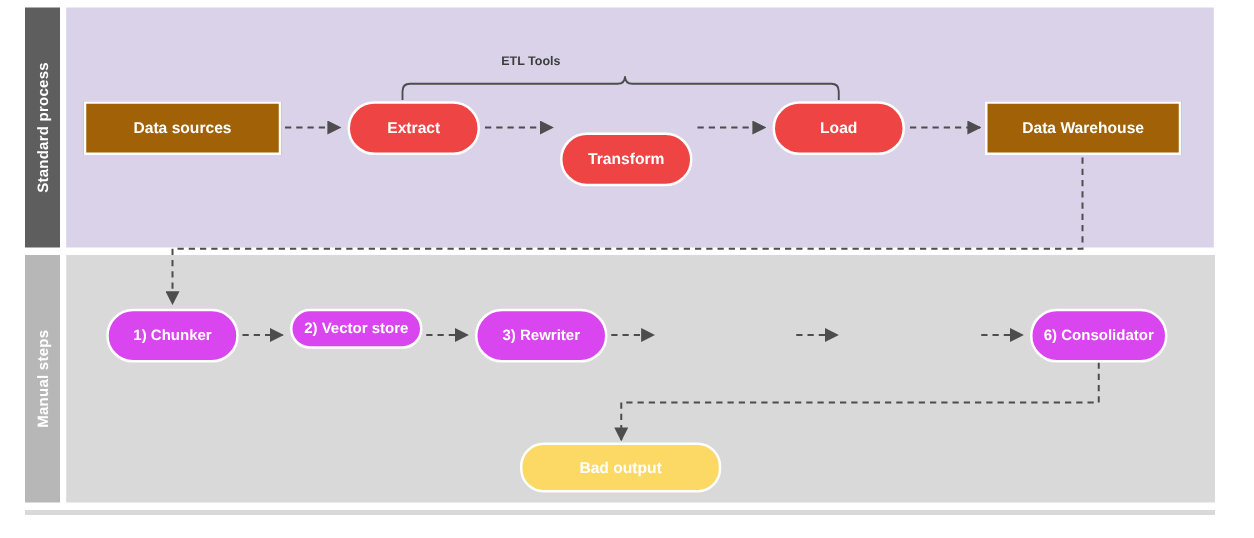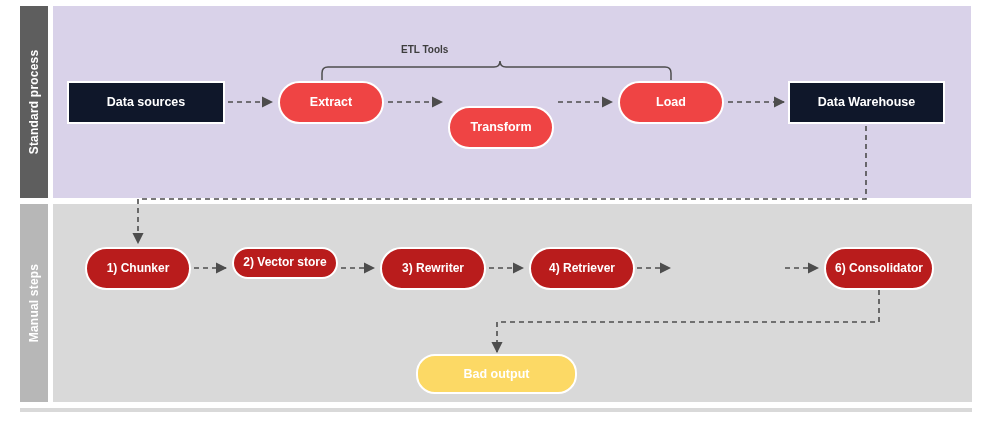--- a/index.html
+++ b/index.html
@@ -56,23 +56,23 @@
     color: #ffffff;
     font-weight: bold;
     font-size: 12.5px;
     line-height: 1.15;
     box-sizing: border-box;
     border: 2px solid #ffffff;
     z-index: 4;
   }
   .node.rect { border-radius: 0; }
   .node.pill { border-radius: 999px; }
-  .node.gray { background: #0f172a; }
+  .node.gray { background: #a16207; }
   .node.magenta { background: #ef4444; }
-  .node.steps { background: #b91c1c; font-size: 12px; }
+  .node.steps { background: #d946ef; font-size: 12px; }
   .node.warn { background: #fcd965; border-radius: 19px; }
 
   
   #wires { position: absolute; left: 0; top: 0; width: 1003px; height: 430px; z-index: 3; }
 
   
   #etl-label {
     position: absolute;
     left: 401px; top: 44px;
     width: 200px;
@@ -156,23 +156,20 @@
   </div>
 
   <div class="node pill steps" style="left:232px; top:247px; width:106px; height:32px;">
     <span>2) Vector store</span>
   </div>
 
   <div class="node pill steps" style="left:380px; top:247px; width:106px; height:43px;">
     <span>3) Rewriter</span>
   </div>
 
-  <div class="node pill steps" style="left:529px; top:247px; width:106px; height:43px;">
-    <span>4) Retriever</span>
-  </div>
 
 
   <div class="node pill steps" style="left:824px; top:247px; width:110px; height:43px;">
     <span>6) Consolidator</span>
   </div>
 
   <div class="node rect warn" style="left:416px; top:354px; width:161px; height:40px;">
     <span>Bad output</span>
   </div>
 

